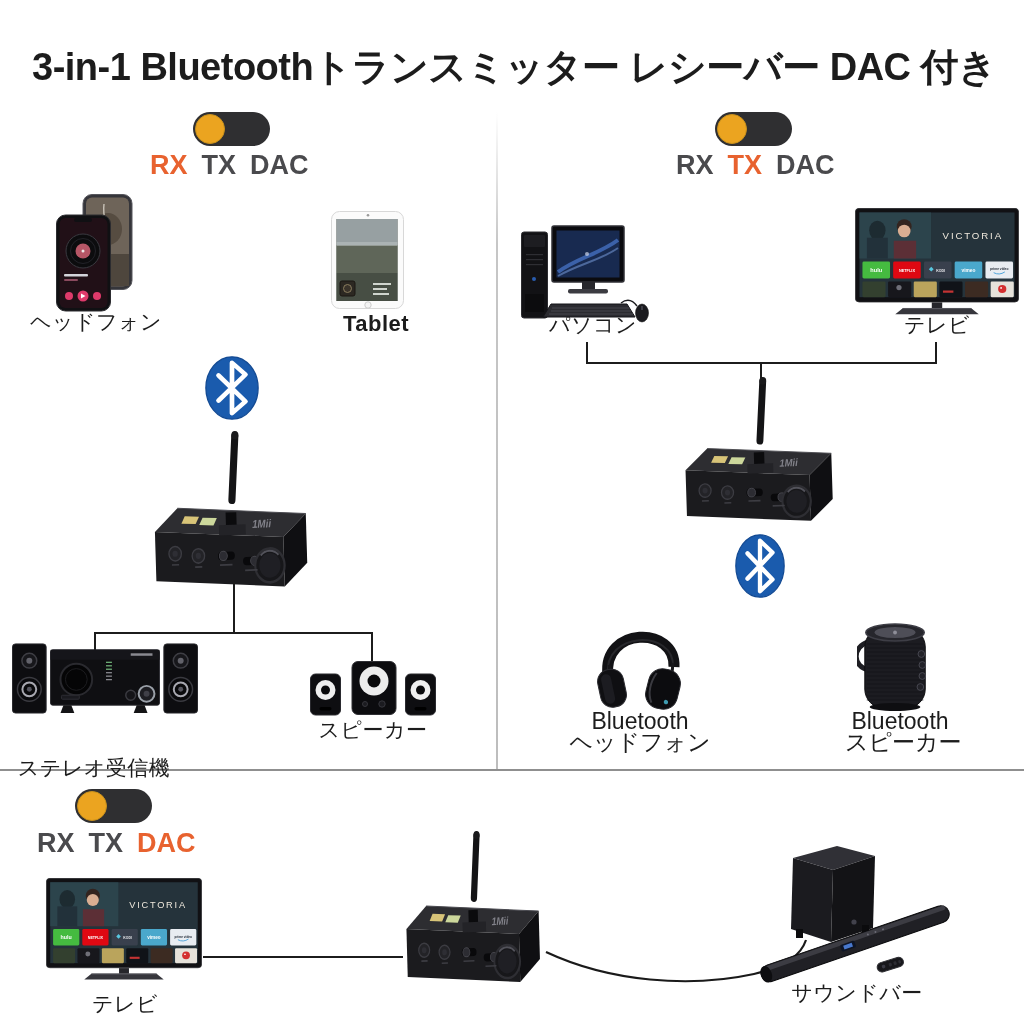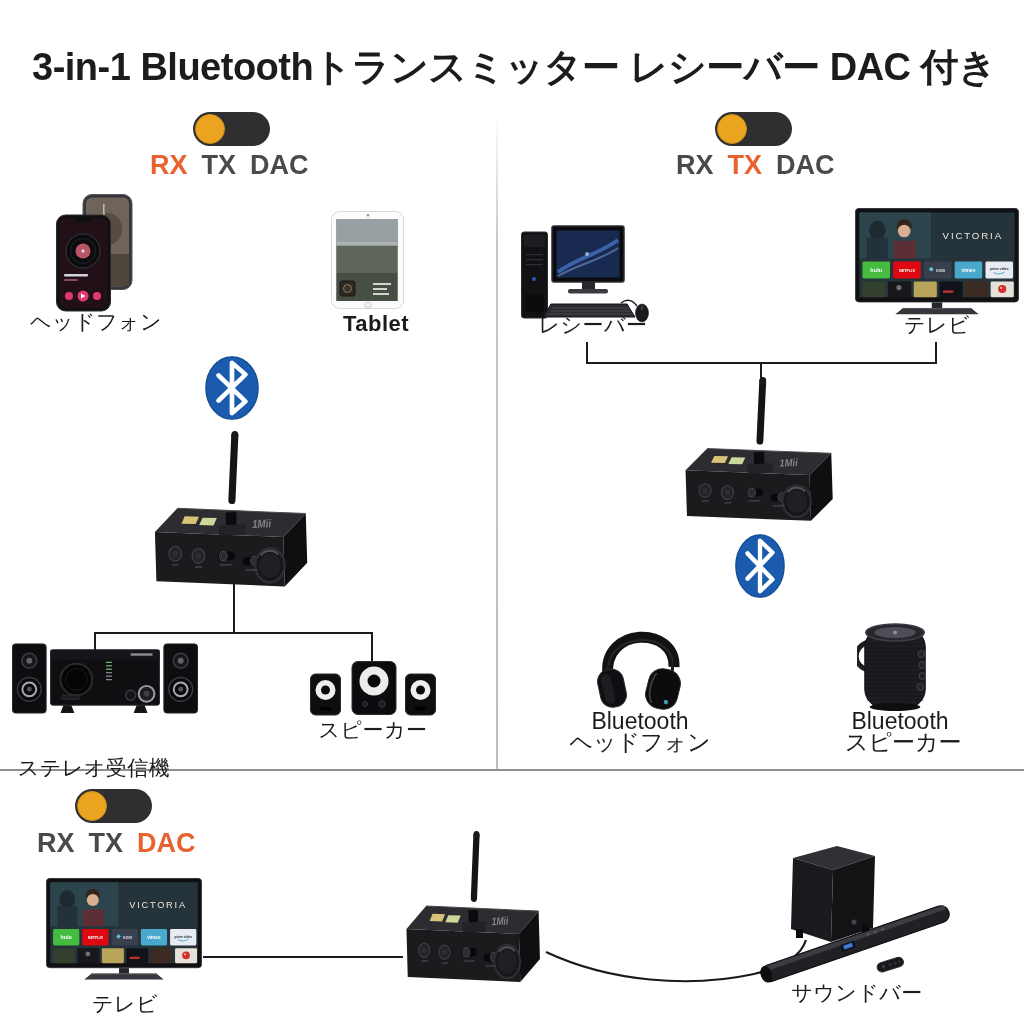--- a/index.html
+++ b/index.html
@@ -259,21 +259,21 @@
       <path d="M37,52 C58,40 80,36 97,24" stroke="#7fa5e8" stroke-width="2" opacity="0.5" fill="none"></path>
       <circle cx="66" cy="30" r="2" fill="#cfd6e8" opacity="0.7"></circle>
       <rect x="61" y="58" width="13" height="7" fill="#27272c"></rect>
       <rect x="47" y="65" width="40" height="4.5" rx="2" fill="#3b3b41"></rect>
       <polygon points="30,80 106,80 114,93 22,93" fill="#2b2b30" stroke="#141418"></polygon>
       <path d="M31,84 L108,84 M30,87 L110,87 M28,90 L112,90" stroke="#46464d" stroke-width="1"></path>
       <ellipse cx="121" cy="89" rx="6.5" ry="9" fill="#1a1a1e" stroke="#000" stroke-width="0.5"></ellipse>
       <rect x="120" y="82" width="2" height="4" fill="#3c3c44"></rect>
       <path d="M116,82 C110,74 104,76 100,79" stroke="#1c1c1f" stroke-width="1.5" fill="none"></path>
     </svg>
-    <div class="lbl" style="left:535px;top:311px;width:116px;">レシーバー</div>
+    <div class="lbl" style="left:535px;top:311px;width:116px;">パソコン</div>
 
     <svg class="abs" style="left:855px;top:208px;" width="164" height="110" viewBox="0 0 220 148" preserveAspectRatio="none">
       <use href="#sym-tv"></use>
     </svg>
     <div class="lbl" style="left:878px;top:311px;width:118px;">テレビ</div>
 
     <div class="wire" style="left:586px;top:342px;width:2px;height:22px;"></div>
     <div class="wire" style="left:935px;top:342px;width:2px;height:22px;"></div>
     <div class="wire" style="left:586px;top:362px;width:351px;height:2px;"></div>
     <div class="wire" style="left:760px;top:362px;width:2px;height:20px;"></div>

